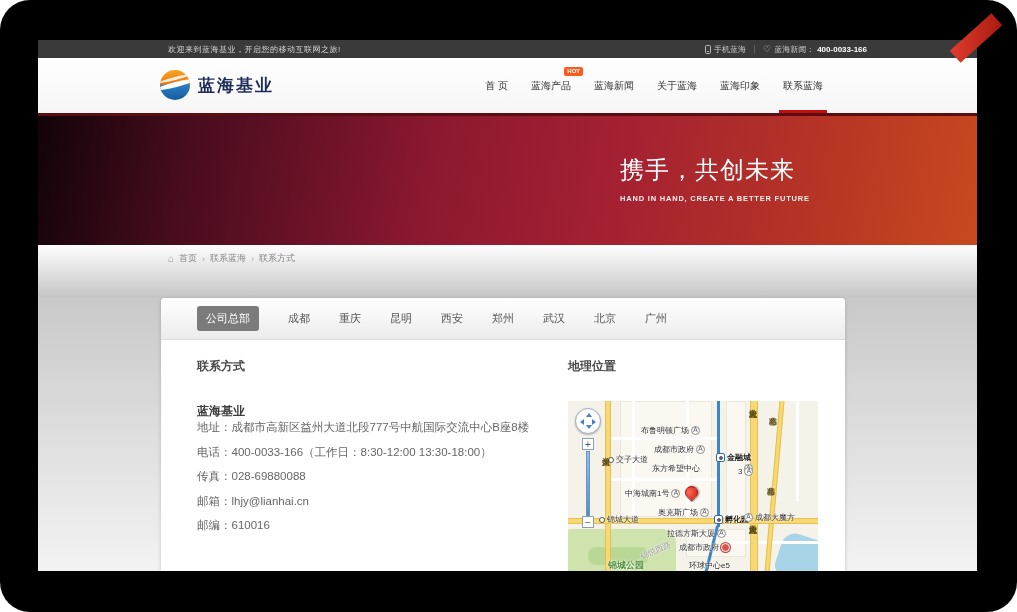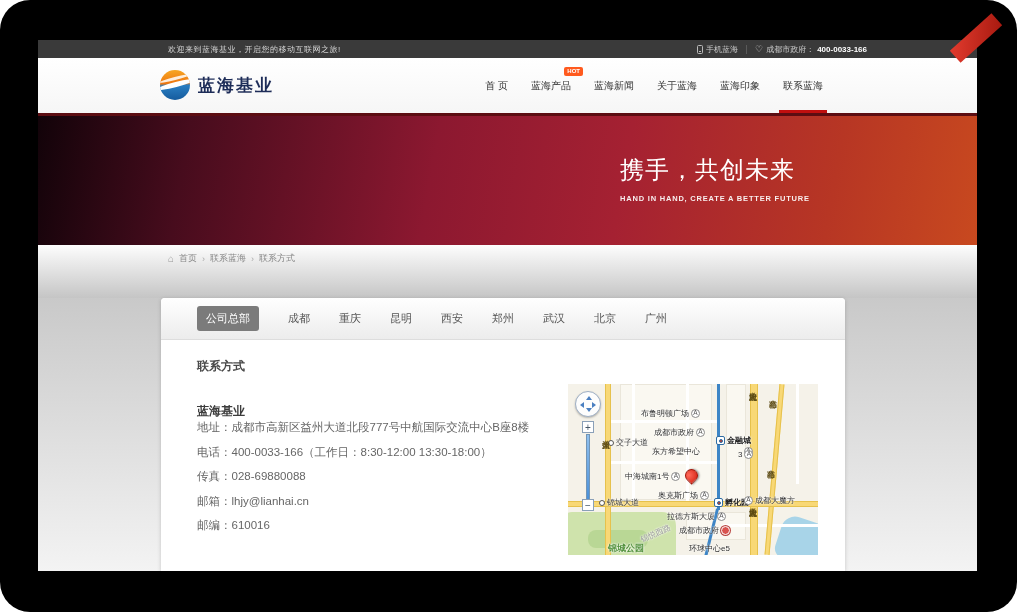--- a/index.html
+++ b/index.html
@@ -101,21 +101,21 @@
     <div class="topbar">
       <span class="welcome">欢迎来到蓝海基业，开启您的移动互联网之旅!</span>
       <div class="right">
         <span class="tb-item">
           <span class="phone-ic"></span>
           <span>手机蓝海</span>
         </span>
         <span class="tb-div"></span>
         <span class="tb-item">
           <span class="heart-ic">♡</span>
-          <span>成都市政府：</span>
+          <span>蓝海新闻：</span>
           <span class="hot-num">400-0033-166</span>
         </span>
       </div>
     </div>
 
     <div class="navbar">
       <div class="brand">
         <span class="logo-circle"></span>
         <span class="brand-name">蓝海基业</span>
       </div>
@@ -180,20 +180,21 @@
         <div class="clines">
           <div class="cline">地址：成都市高新区益州大道北段777号中航国际交流中心B座8楼</div>
           <div class="cline">电话：400-0033-166（工作日：8:30-12:00 13:30-18:00）</div>
           <div class="cline">传真：028-69880088</div>
           <div class="cline">邮箱：lhjy@lianhai.cn</div>
           <div class="cline">邮编：610016</div>
         </div>
       </div>
 
       <div class="right-col">
+        <div class="col-title">地理位置</div>
         <div class="map">
 
           <div class="blk" style="left:52px;top:0;width:92px;height:116px"></div>
           <div class="blk" style="left:158px;top:0;width:20px;height:116px"></div>
           <div class="blk" style="left:118px;top:128px;width:60px;height:28px"></div>
           <div class="park"></div>
           <div class="park2"></div>
           <div class="water"></div>
 
           <div class="road-w" style="left:64px;top:0;width:3px;height:119px"></div>

